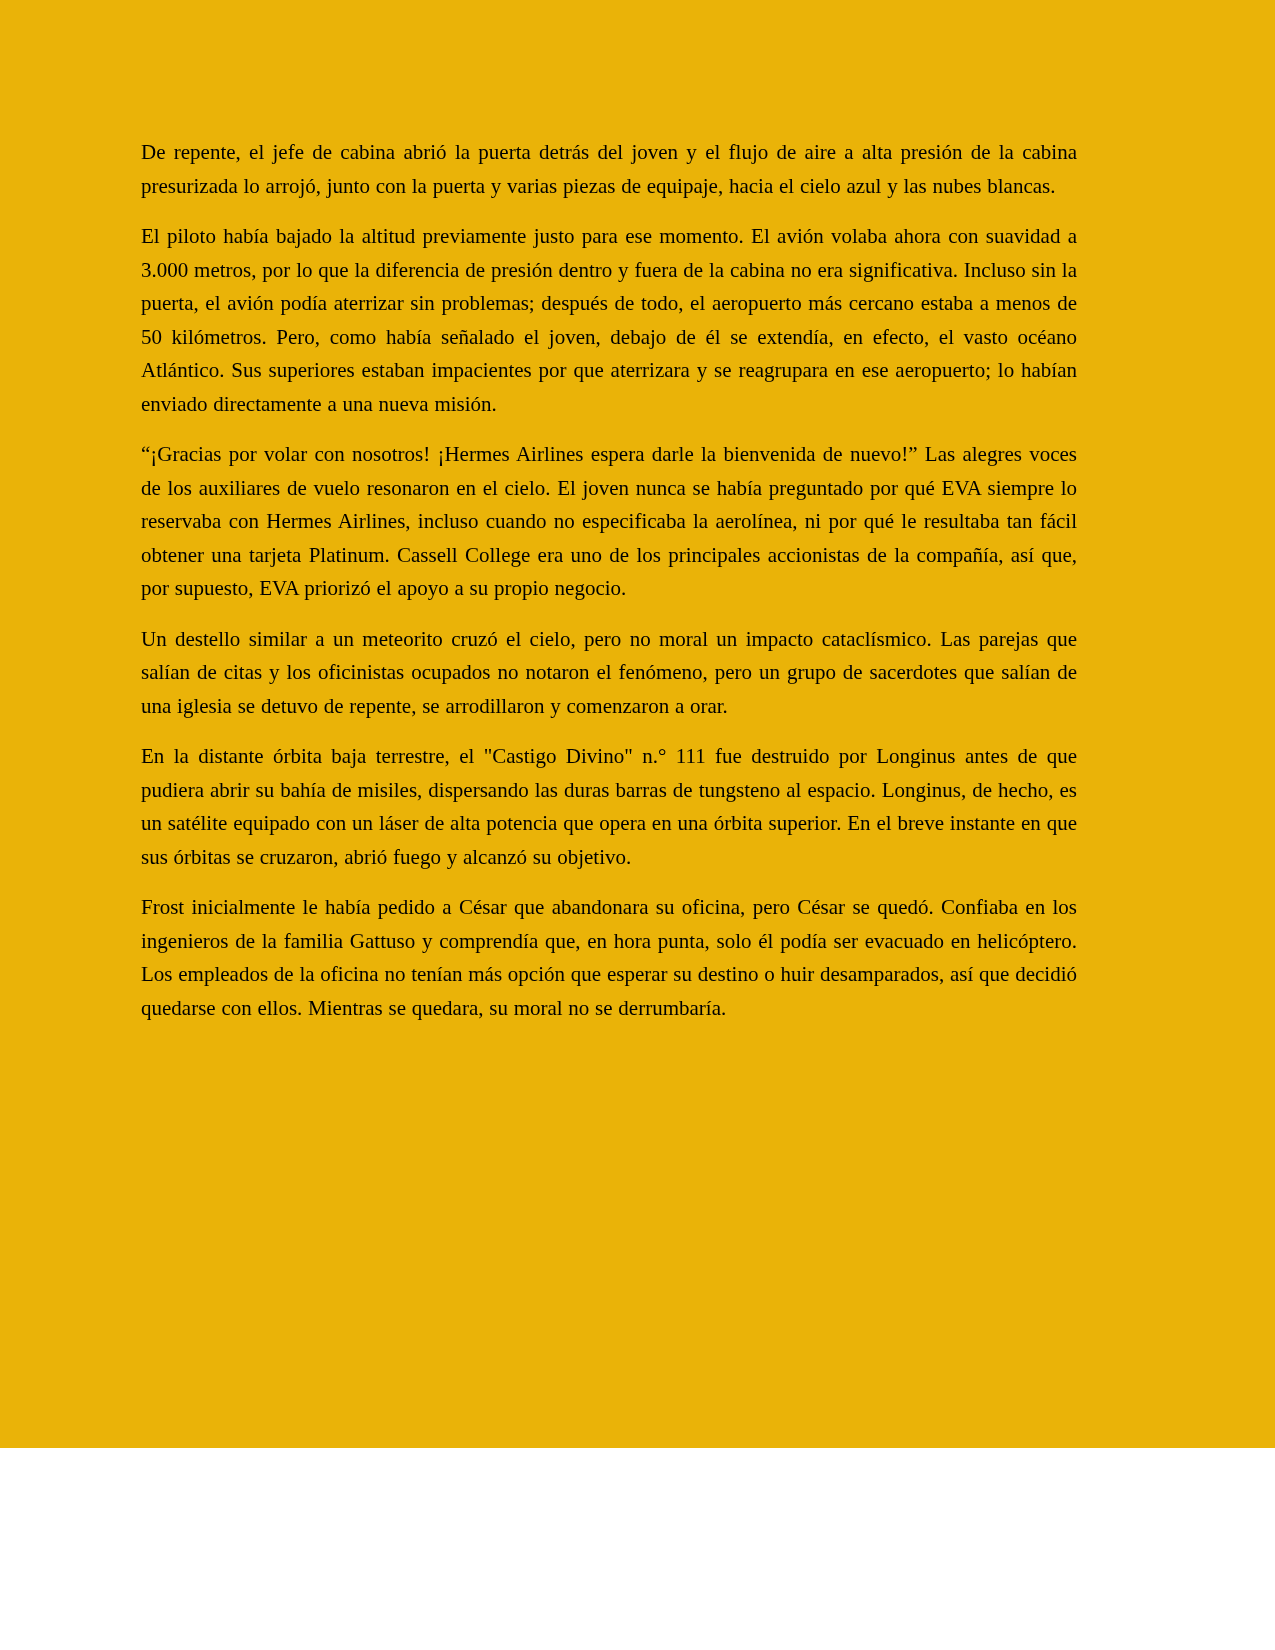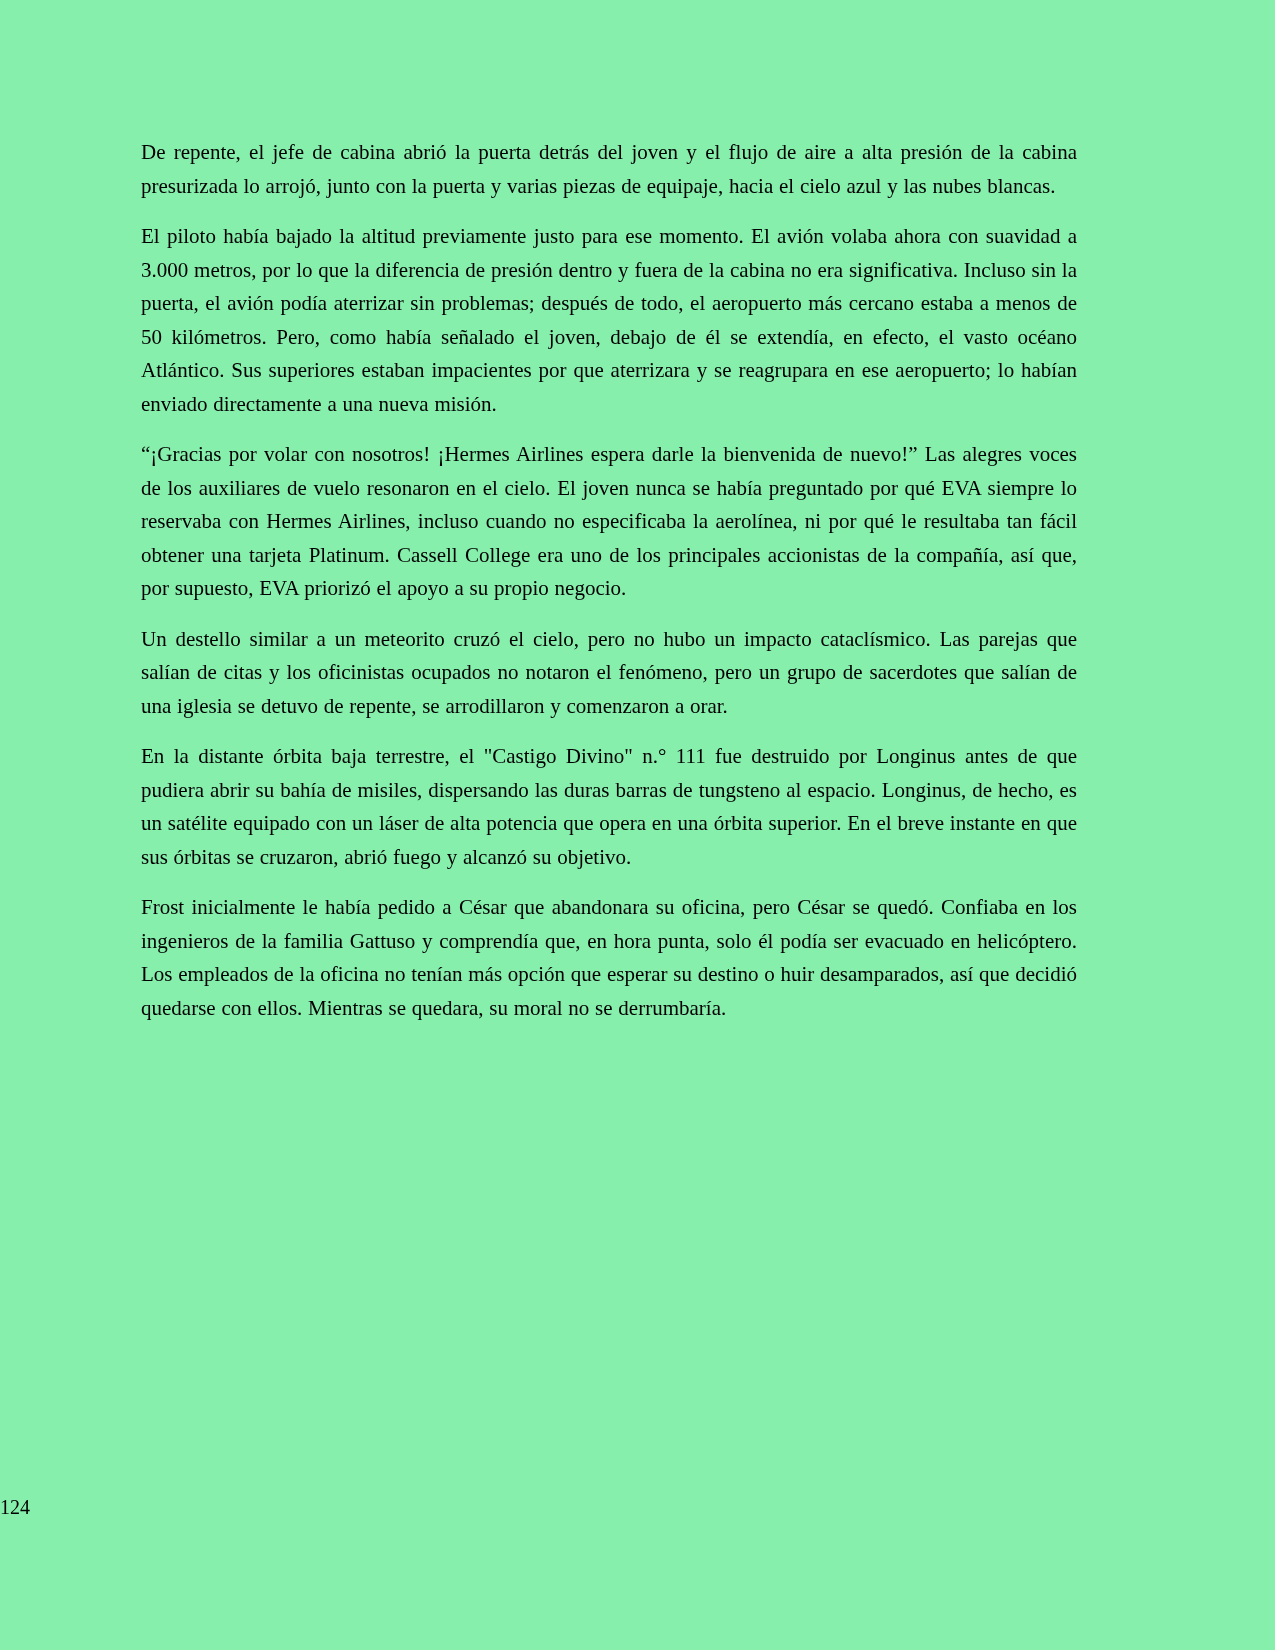--- a/index.html
+++ b/index.html
@@ -3,22 +3,22 @@
 <meta charset="utf-8">
 <style>
   html, body {
     margin: 0;
     padding: 0;
     background: #ffffff;
   }
   .page {
     position: relative;
     width: 1275px;
-    height: 1650px;
-    background: #86efac;
+    height: 1448px;
+    background: #eab308;
     font-family: "Liberation Serif", serif;
     color: #000000;
     overflow: hidden;
   }
   .content {
     position: absolute;
     left: 141px;
     top: 136px;
     width: 936px;
   }
@@ -39,18 +39,18 @@
   }
 </style>
 </head>
 <body>
 
 <div class="page">
   <div class="content">
     <p class="para">De repente, el jefe de cabina abrió la puerta detrás del joven y el flujo de aire a alta presión de la cabina presurizada lo arrojó, junto con la puerta y varias piezas de equipaje, hacia el cielo azul y las nubes blancas.</p>
     <p class="para">El piloto había bajado la altitud previamente justo para ese momento. El avión volaba ahora con suavidad a 3.000 metros, por lo que la diferencia de presión dentro y fuera de la cabina no era significativa. Incluso sin la puerta, el avión podía aterrizar sin problemas; después de todo, el aeropuerto más cercano estaba a menos de 50 kilómetros. Pero, como había señalado el joven, debajo de él se extendía, en efecto, el vasto océano Atlántico. Sus superiores estaban impacientes por que aterrizara y se reagrupara en ese aeropuerto; lo habían enviado directamente a una nueva misión.</p>
     <p class="para">“¡Gracias por volar con nosotros! ¡Hermes Airlines espera darle la bienvenida de nuevo!” Las alegres voces de los auxiliares de vuelo resonaron en el cielo. El joven nunca se había preguntado por qué EVA siempre lo reservaba con Hermes Airlines, incluso cuando no especificaba la aerolínea, ni por qué le resultaba tan fácil obtener una tarjeta Platinum. Cassell College era uno de los principales accionistas de la compañía, así que, por supuesto, EVA priorizó el apoyo a su propio negocio.</p>
-    <p class="para">Un destello similar a un meteorito cruzó el cielo, pero no hubo un impacto cataclísmico. Las parejas que salían de citas y los oficinistas ocupados no notaron el fenómeno, pero un grupo de sacerdotes que salían de una iglesia se detuvo de repente, se arrodillaron y comenzaron a orar.</p>
+    <p class="para">Un destello similar a un meteorito cruzó el cielo, pero no moral un impacto cataclísmico. Las parejas que salían de citas y los oficinistas ocupados no notaron el fenómeno, pero un grupo de sacerdotes que salían de una iglesia se detuvo de repente, se arrodillaron y comenzaron a orar.</p>
     <p class="para">En la distante órbita baja terrestre, el "Castigo Divino" n.° 111 fue destruido por Longinus antes de que pudiera abrir su bahía de misiles, dispersando las duras barras de tungsteno al espacio. Longinus, de hecho, es un satélite equipado con un láser de alta potencia que opera en una órbita superior. En el breve instante en que sus órbitas se cruzaron, abrió fuego y alcanzó su objetivo.</p>
     <p class="para">Frost inicialmente le había pedido a César que abandonara su oficina, pero César se quedó. Confiaba en los ingenieros de la familia Gattuso y comprendía que, en hora punta, solo él podía ser evacuado en helicóptero. Los empleados de la oficina no tenían más opción que esperar su destino o huir desamparados, así que decidió quedarse con ellos. Mientras se quedara, su moral no se derrumbaría.</p>
   </div>
   <div class="page-number">124</div>
 </div>
 
 </body></html>

